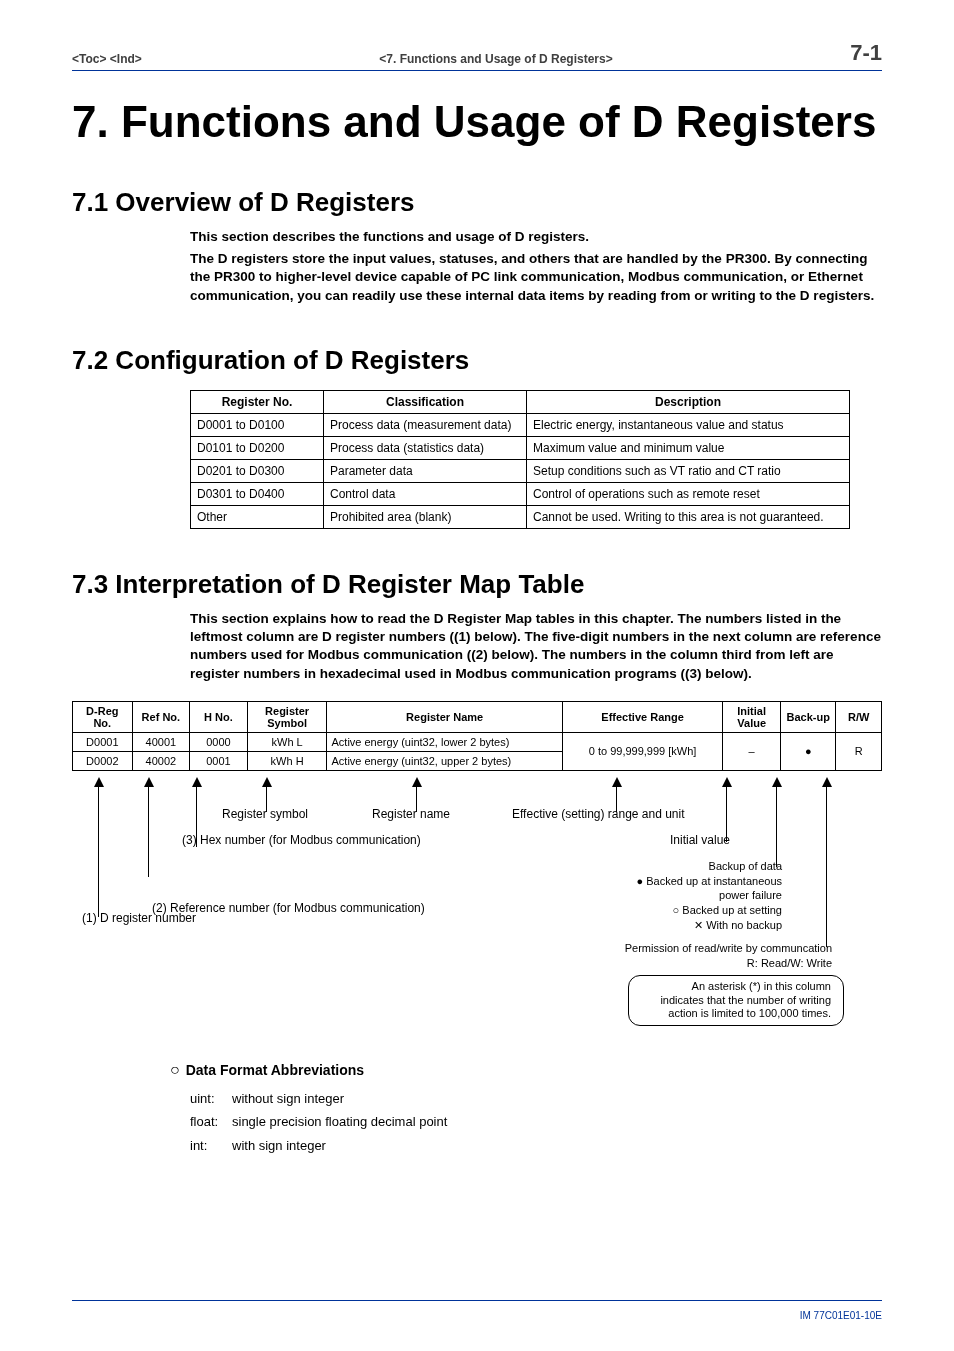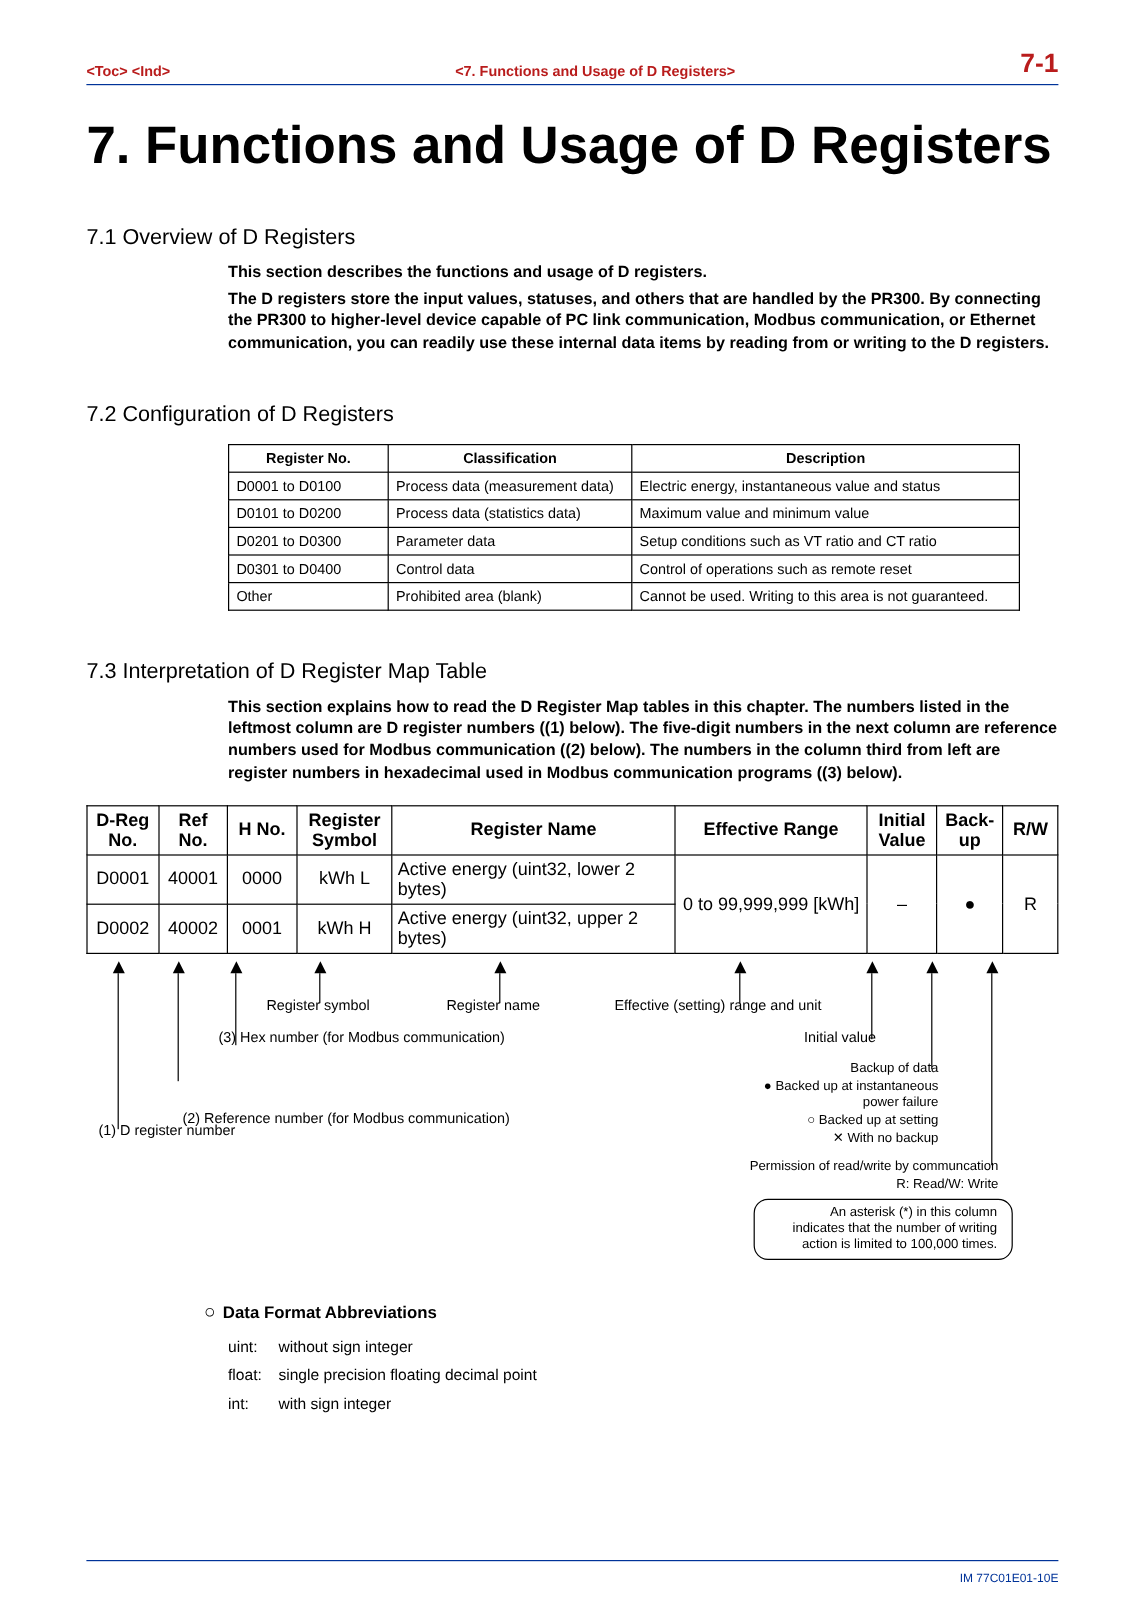--- a/index.html
+++ b/index.html
@@ -16,34 +16,34 @@
     padding: 40px 72px 30px 72px;
     position: relative;
   }
   .hr-top { border-top: 1px solid #003399; margin-top: 4px; }
   .hr-bottom { border-top: 1px solid #003399; margin-top: 4px; }
   .header-row {
     display: flex;
     justify-content: space-between;
     align-items: flex-end;
     font-size: 12px;
-    color: #b91c1c;
+    color: #404040;
     font-weight: bold;
   }
   .header-left { font-size: 12px; }
   .header-center { font-size: 12px; }
   .header-right { font-size: 22px; font-weight: bold; }
   .chapter-title {
     font-size: 44px;
     font-weight: bold;
     margin: 26px 0 10px 0;
   }
   .section-title {
-    font-size: 18px;
-    font-weight: normal;
+    font-size: 26px;
+    font-weight: bold;
     margin: 40px 0 10px 0;
   }
   .body-text {
     font-size: 13.5px;
     font-weight: bold;
     margin: 4px 0 4px 118px;
     line-height: 1.35;
   }
   table {
     border-collapse: collapse;
@@ -57,21 +57,21 @@
     border: 1px solid #000;
     padding: 4px 6px;
     text-align: left;
   }
   .config-table th {
     text-align: center;
     font-weight: bold;
   }
   .map-table {
     width: 810px;
-    font-size: 15px;
+    font-size: 11px;
     margin-top: 18px;
   }
   .map-table th, .map-table td {
     border: 1px solid #000;
     padding: 3px 4px;
     text-align: center;
   }
   .map-table th { font-weight: bold; }
   .map-table .reg-name { text-align: left; }
   .annotation-area {

